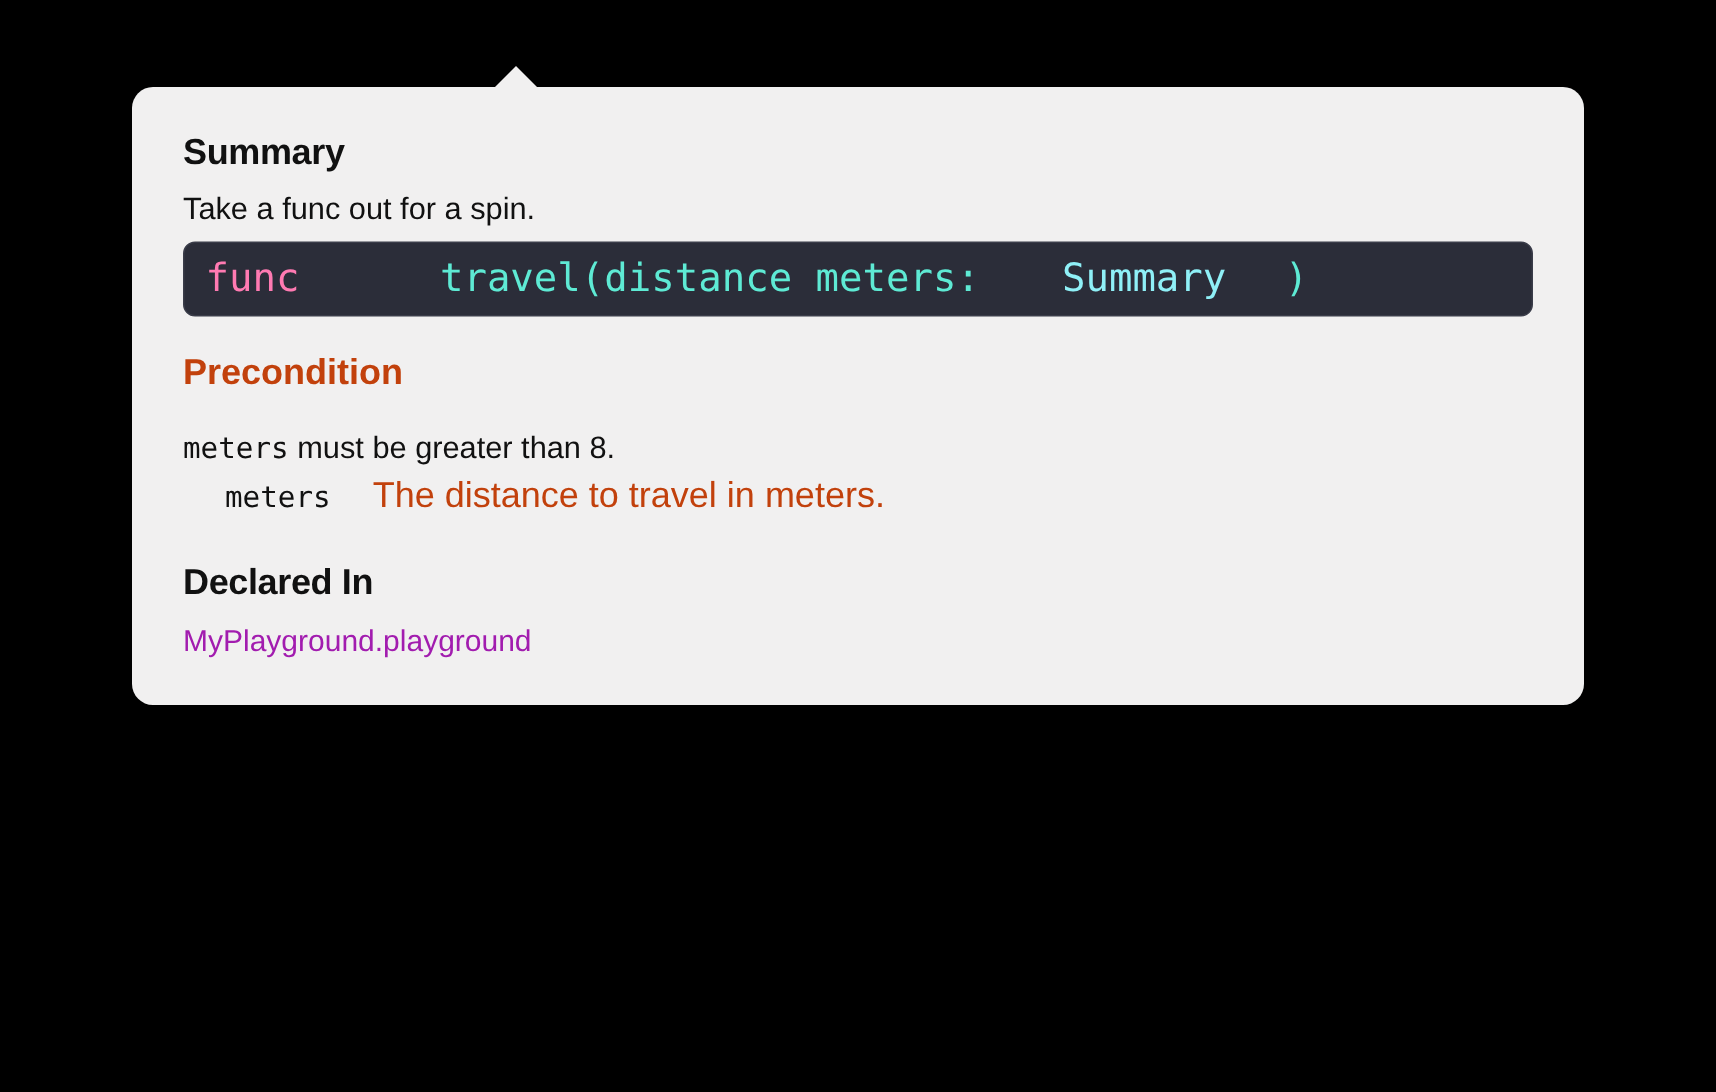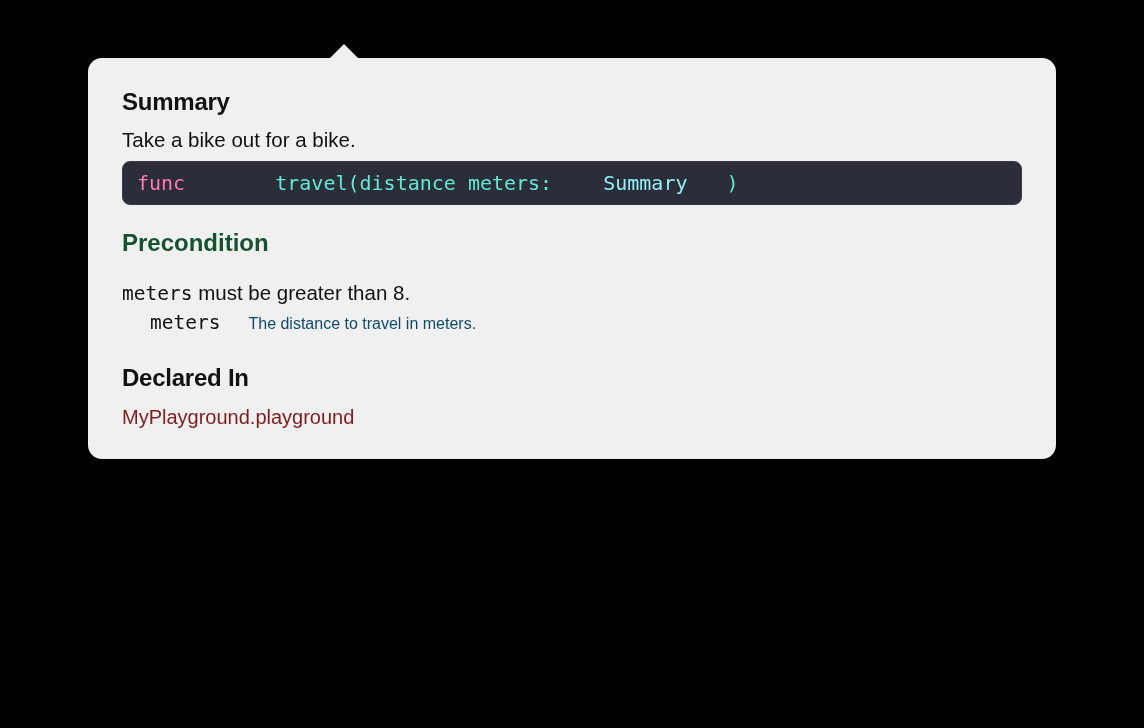--- a/index.html
+++ b/index.html
@@ -54,77 +54,77 @@
     font-size: 20.5px;
     color: #111;
     line-height: 1.4;
   }
   .code-block {
     background: #2b2d39;
     border: 1px solid #3a3c49;
     border-radius: 8px;
     padding: 9px 14px;
     font-family: "SF Mono", Menlo, Monaco, Consolas, monospace;
-    font-size: 20px;
+    font-size: 26px;
     color: #d6d6d6;
     margin-top: 6px;
     display: flex;
     align-items: center;
     flex-wrap: wrap;
     white-space: pre;
     gap: 39px;
   }
   .tok-keyword { color: #ff7ab2; }
   .tok-type    { color: #8ff0f7; }
   .tok-text    { color: #5eead4; }
   .precondition-title {
     font-size: 24px;
     font-weight: 700;
-    color: #14532d;
+    color: #c2410c;
     margin-top: 24px;
     margin-bottom: 22px;
   }
   .mono-inline {
     font-family: "SF Mono", Menlo, Monaco, Consolas, monospace;
     font-size: 19.5px;
   }
   .params-row {
     display: flex;
     align-items: baseline;
     margin-top: 4px;
     padding-left: 28px;
     gap: 28px;
   }
   .param-name {
     font-family: "SF Mono", Menlo, Monaco, Consolas, monospace;
     font-size: 19.5px;
     color: #111;
   }
   .param-desc {
-    font-size: 16px;
-    color: #0c4a6e;
+    font-size: 24px;
+    color: #c2410c;
   }
   .declared-in-link {
-    color: #7f1d1d;
+    color: #a21caf;
     font-size: 20px;
     text-decoration: none;
     display: inline-block;
     margin-top: 4px;
     text-align: center;
   }
 </style>
 </head>
 <body>
 
 <div class="popover-wrapper">
   <div class="arrow"></div>
   <div class="popover">
 
     <div class="section-heading">Summary</div>
-    <div class="body-text">Take a bike out for a bike.</div>
+    <div class="body-text">Take a func out for a spin.</div>
 
     <div class="code-block"><span class="tok-keyword">func</span><span class="tok-text"> </span><span class="tok-text">travel(distance meters: </span><span class="tok-type">Summary</span><span class="tok-text">)</span></div>
 
     <div class="precondition-title">Precondition</div>
     <div class="body-text">
       <span class="mono-inline">meters</span><span> must be greater than 8.</span>
     </div>
 
     <div class="params-row">
       <span class="param-name">meters</span>

